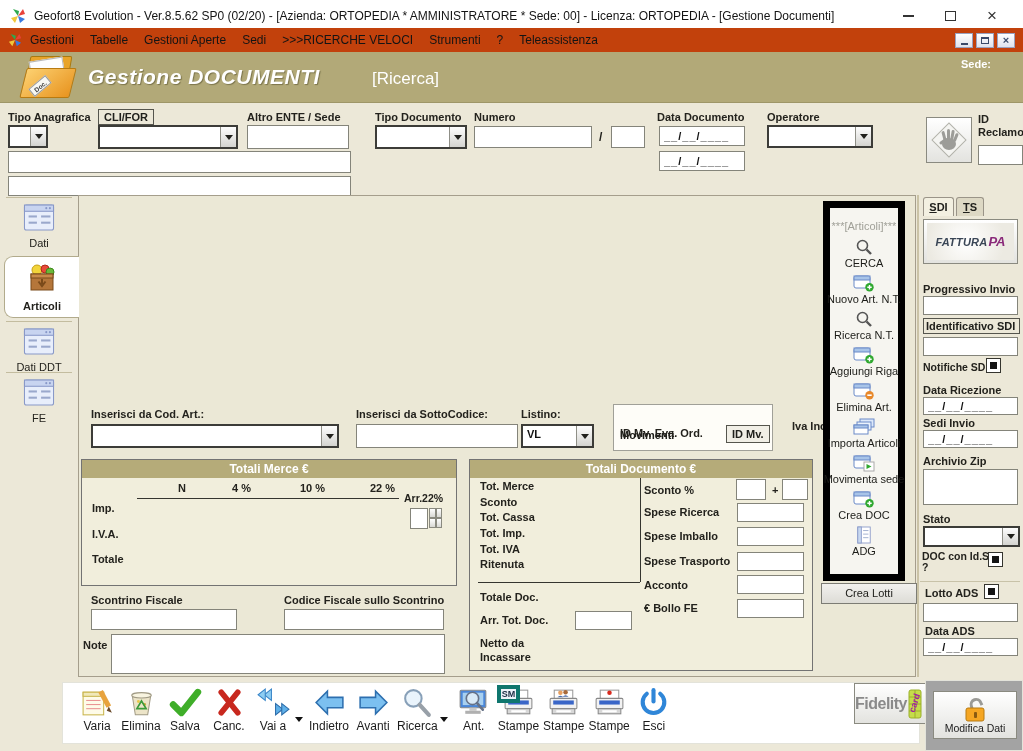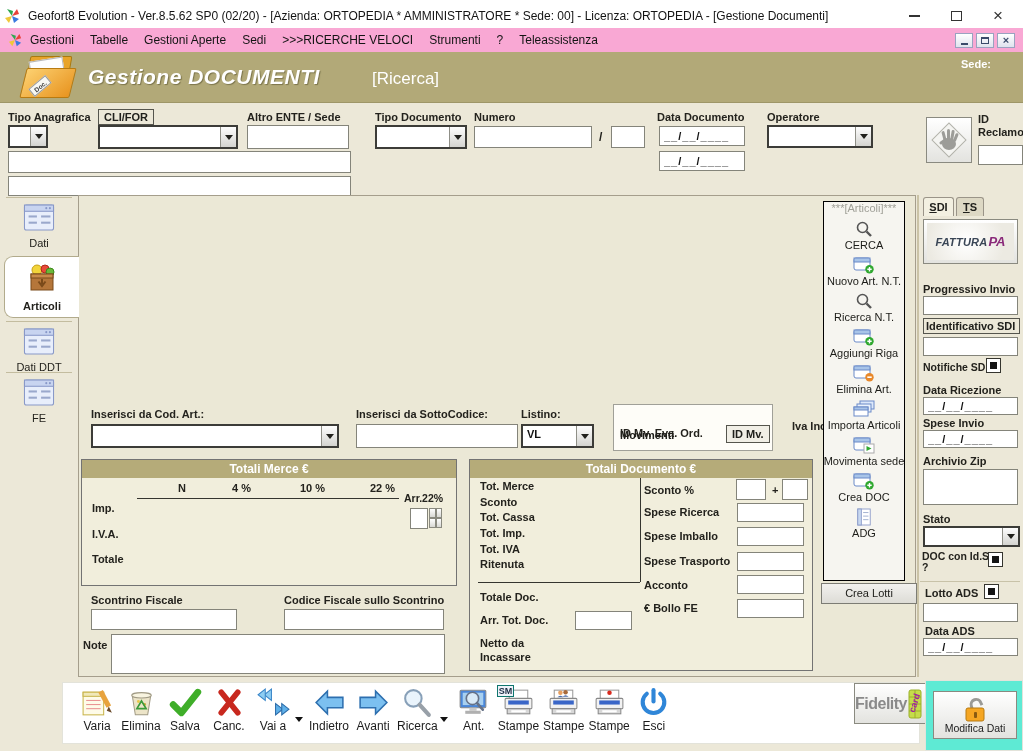--- a/index.html
+++ b/index.html
@@ -3,29 +3,29 @@
 <meta charset="utf-8">
 <style>
   html,body{margin:0;padding:0;background:#fff;}
   *{box-sizing:border-box;}
   #win{position:relative;width:1023px;height:751px;background:#ece8d8;overflow:hidden;
        font-family:"Liberation Sans",sans-serif;color:#20201c;}
   .lbl{position:absolute;font:700 11px "Liberation Sans",sans-serif;color:#23221d;white-space:nowrap;}
   .lbl-sm{font-size:10.5px;}
   
   #titlebar{position:absolute;left:0;top:0;width:1023px;height:32px;background:#fff;
-            border-bottom:1px solid #ececec;display:flex;align-items:center;padding:0 4px;}
+            border-bottom:1px solid #ececec;display:flex;align-items:center;padding:0 10px;}
   #titlebar .ttl{font-size:12px;color:#141414;margin-left:8px;white-space:nowrap;overflow:hidden;}
   #titlebar .sp{flex:1;}
   .wbtn{width:42px;height:26px;display:flex;align-items:center;justify-content:center;cursor:pointer;}
   .g-min{width:11px;height:2px;background:#333;}
   .g-max{width:11px;height:10px;border:1.5px solid #333;}
   .g-close{font-size:17px;color:#333;line-height:1;}
   
-  #menubar{position:absolute;left:0;top:28px;width:1023px;height:24px;background:#f9a8d4;
+  #menubar{position:absolute;left:0;top:28px;width:1023px;height:24px;background:#c2410c;
            display:flex;align-items:center;padding:0 8px;}
   .mitem{font-size:12px;color:#141414;margin-right:16px;cursor:pointer;white-space:nowrap;}
   #menubar .sp{flex:1;}
   .mdibtn{width:18px;height:15px;border:1px solid #9aa2c0;background:linear-gradient(#ffffff,#dfe3ee);
           display:flex;align-items:center;justify-content:center;margin-left:3px;cursor:pointer;}
   .g-mmin{width:7px;height:2px;background:#3a4a6a;margin-top:7px;}
   .g-mres{width:8px;height:7px;border:1px solid #3a4a6a;border-top-width:2px;}
   .g-mclose{font:700 11px "Liberation Sans",sans-serif;color:#3a4a6a;line-height:1;}
   
   #banner{position:absolute;left:0;top:52px;width:1023px;height:51px;background:#b2a978;
@@ -92,21 +92,21 @@
   .vline{position:absolute;width:1px;background:#35352f;}
   .spin{position:absolute;width:13px;}
   .spin div{height:10px;background:linear-gradient(#fff,#d8d8d4);border:1px solid #8a8a80;
             display:flex;align-items:center;justify-content:center;cursor:pointer;}
   .tri-up{width:0;height:0;border-left:3px solid transparent;border-right:3px solid transparent;
           border-bottom:4px solid #222;}
   .tri-dn{width:0;height:0;border-left:3px solid transparent;border-right:3px solid transparent;
           border-top:4px solid #222;}
   
   #actions{position:absolute;left:744px;top:5px;width:82px;height:380px;background:#f6f5f0;
-           border:1px solid #000000;display:flex;flex-direction:column;align-items:center;}
+           border:7px solid #000000;display:flex;flex-direction:column;align-items:center;padding-top:12px;}
   .act-head{font:11px "Liberation Sans",sans-serif;color:#a0a098;margin-bottom:6px;white-space:nowrap;}
   .act{display:flex;flex-direction:column;align-items:center;margin-bottom:5px;cursor:pointer;}
   .act svg{width:22px;height:18px;}
   .act .alabel{font:11px "Liberation Sans",sans-serif;color:#1c1c18;margin-top:1px;white-space:nowrap;}
   #crea-lotti{position:absolute;left:742px;top:387px;width:96px;height:21px;
               background:linear-gradient(#f2f1ee,#dddcd6);border:1px solid #7c7c74;
               font:11px "Liberation Sans",sans-serif;text-align:center;line-height:19px;cursor:pointer;}
   
   #sdi{position:absolute;left:920px;top:0;width:103px;height:485px;}
   .sdi-tab{position:absolute;top:2px;height:19px;border:1px solid #9a9488;border-bottom:none;
@@ -125,29 +125,29 @@
   .sdi-sep{position:absolute;left:0;top:386px;width:100px;height:1px;background:#c8c2a8;}
   
   #tstrip{position:absolute;left:62px;top:682px;width:858px;height:62px;background:#fff;
           border:1px solid #e3e3da;display:flex;align-items:flex-start;padding:4px 6px 0 12px;}
   .tbtn{display:flex;flex-direction:column;align-items:center;min-width:44px;padding:0 2px;cursor:pointer;position:relative;}
   .tbtn svg{width:35px;height:31px;}
   .tlbl{font:12px "Liberation Sans",sans-serif;color:#1c1c1c;margin-top:1px;white-space:nowrap;}
   .tcaret{width:0;height:0;border-left:4px solid transparent;border-right:4px solid transparent;
           border-top:5px solid #111;margin:30px 4px 0 0;cursor:pointer;}
   .badge-sm{position:absolute;left:1px;top:-2px;font:800 9px "Liberation Sans",sans-serif;color:#1c2c44;
-            background:#eef2fa;border:1px solid #0f766e;padding:0 1px;line-height:10px;}
+            background:#eef2fa;border:4px solid #0f766e;padding:0 1px;line-height:10px;}
   #fidelity-btn{position:absolute;left:791px;top:0;width:74px;height:41px;display:flex;
                 align-items:center;}
   .fid-text{font:800 16px "Liberation Sans",sans-serif;color:#8a8a8a;letter-spacing:-.5px;}
   .fid-card{position:relative;width:14px;height:30px;margin-left:1px;}
   .fid-card svg{position:absolute;left:0;top:0;}
   .fid-card .cardtxt{position:absolute;left:-3px;top:9px;font:700 9px "Liberation Sans",sans-serif;
                      color:#a020a0;transform:rotate(-72deg);}
-  #modifica-panel{position:absolute;left:925px;top:680px;width:98px;height:71px;background:#5eead4;
+  #modifica-panel{position:absolute;left:925px;top:680px;width:98px;height:71px;background:#a3a3a3;
                   border:1px solid #e3e3da;}
   #modifica-btn{position:absolute;left:7px;top:10px;width:84px;height:48px;display:flex;
                 flex-direction:column;align-items:center;justify-content:center;}
   #modifica-btn .tlbl{font-size:10.5px;margin-top:-2px;}
 </style>
 </head>
 <body>
 
 <div id="win">
 
@@ -509,21 +509,21 @@
         </div>
       </div>
       <span class="lbl" style="left:3px;top:88px">Progressivo Invio</span>
       <input class="inp" style="left: 3px; top: 101px; width: 95px; height: 19px;">
       <div class="ident-box">Identificativo SDI</div>
       <input class="inp" style="left: 3px; top: 142px; width: 95px; height: 19px;">
       <span class="lbl lbl-sm" style="left:3px;top:166px">Notifiche SDI</span>
       <div class="chk" style="left:66px;top:163px"></div>
       <span class="lbl" style="left:3px;top:189px">Data Ricezione</span>
       <input class="inp date" style="left: 3px; top: 202px; width: 95px; height: 18px;" value="__/__/____">
-      <span class="lbl" style="left:3px;top:222px">Spese Invio</span>
+      <span class="lbl" style="left:3px;top:222px">Sedi Invio</span>
       <input class="inp date" style="left: 3px; top: 235px; width: 95px; height: 18px;" value="__/__/____">
       <span class="lbl" style="left:3px;top:260px">Archivio Zip</span>
       <textarea class="inp" style="left: 3px; top: 274px; width: 95px; height: 36px; resize: none;"></textarea>
       <span class="lbl" style="left:3px;top:318px">Stato</span>
       <div class="combo" style="left:3px;top:331px;width:97px;height:21px">
         <div class="cbtn">
             <div class="tri"></div>
           </div>
       </div>
       <span class="lbl lbl-sm" style="left:2px;top:355px">DOC con Id.SDI</span>

